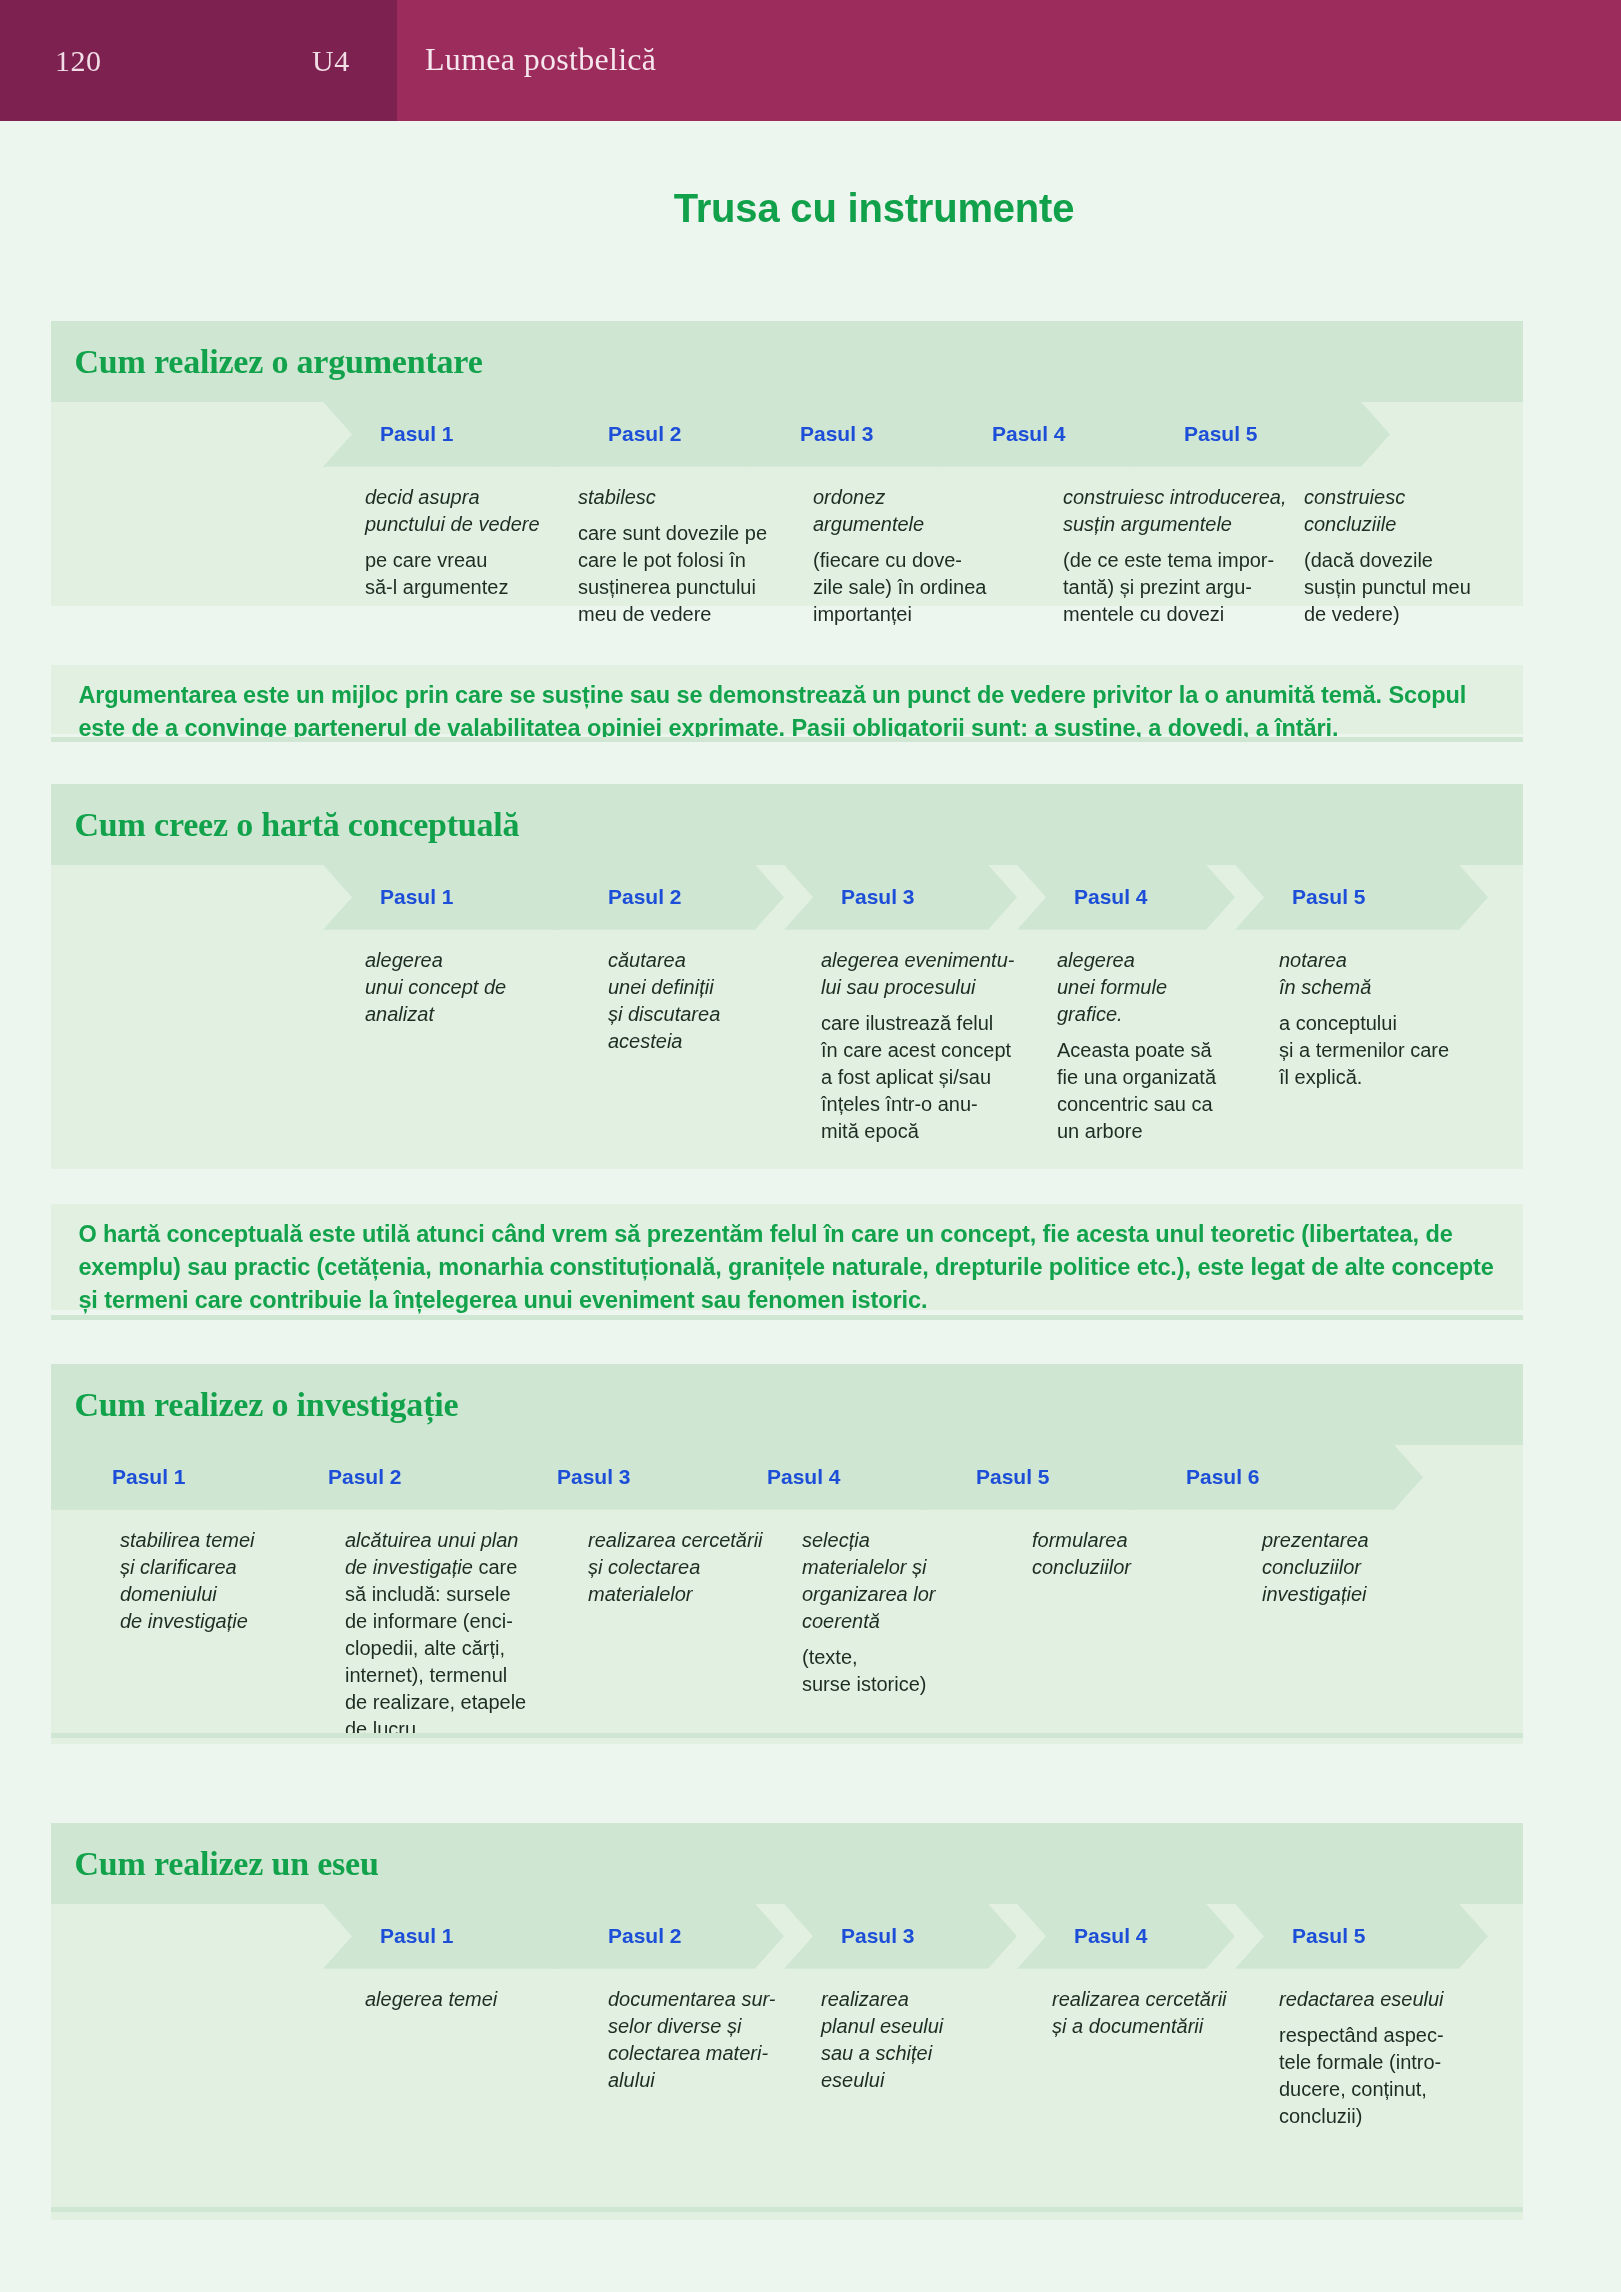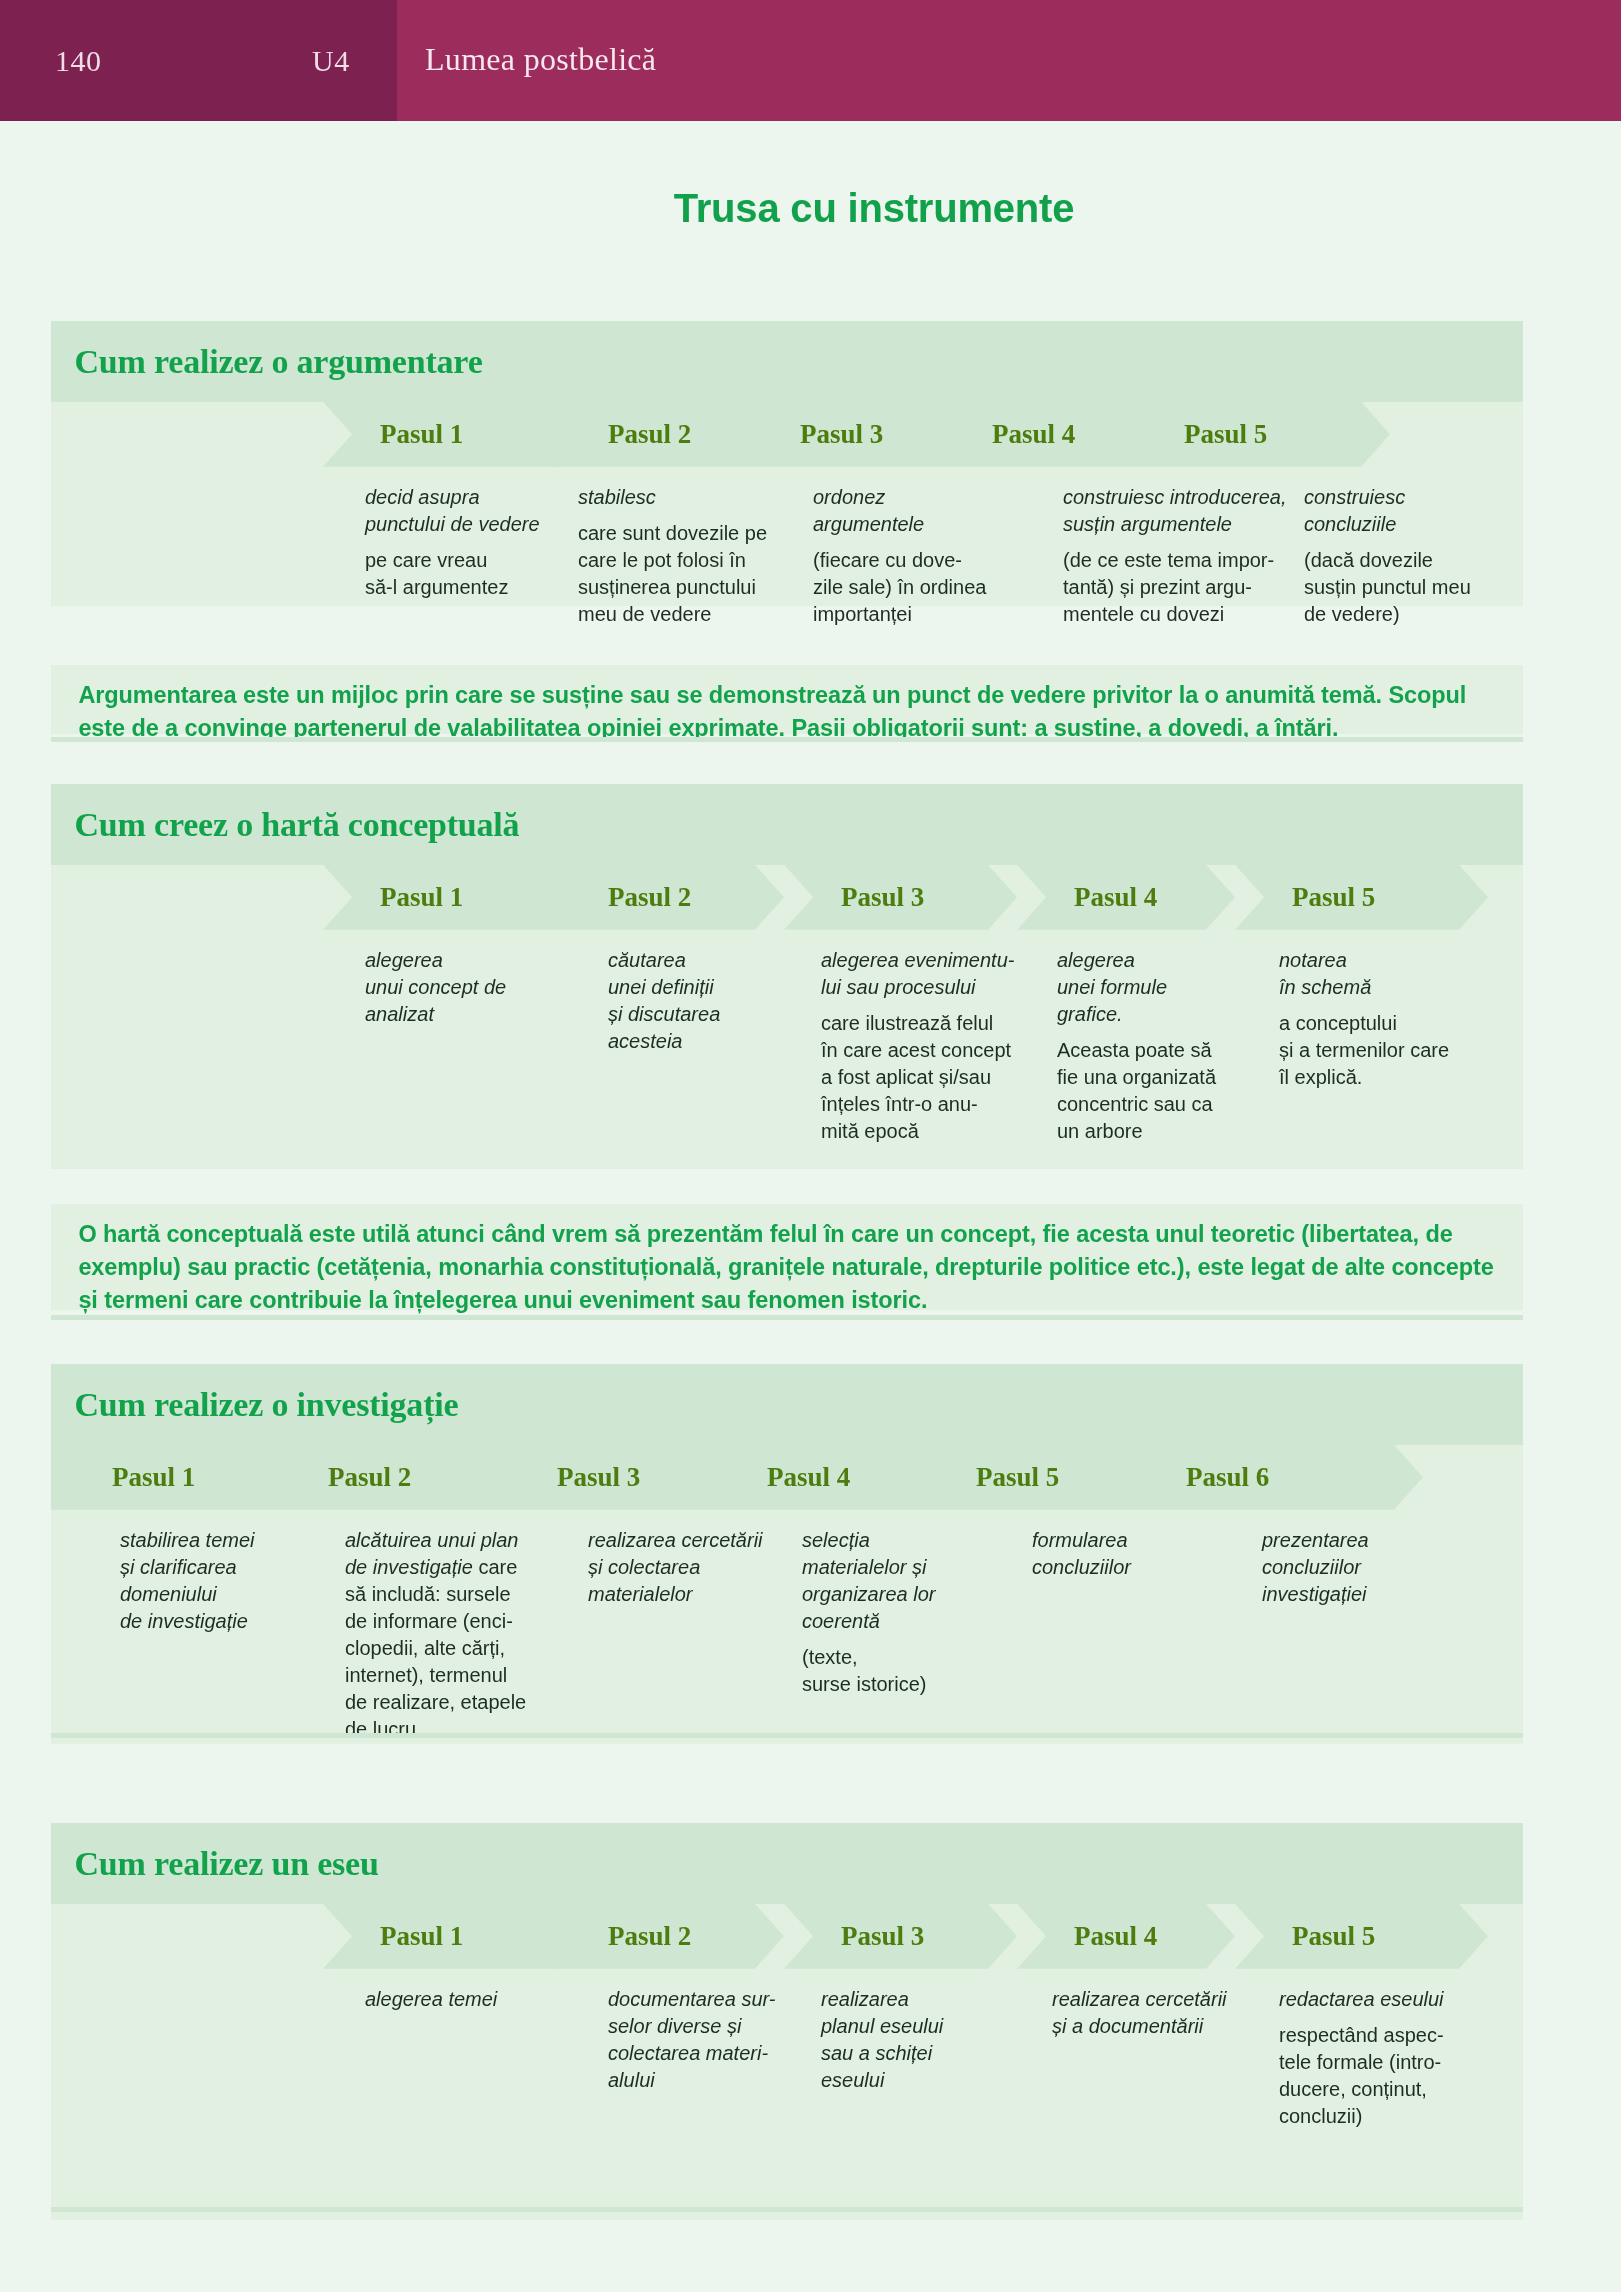--- a/index.html
+++ b/index.html
@@ -33,21 +33,21 @@
   .sec-head-text { font-family: "Liberation Serif", serif; font-weight: bold; font-size: 34px; color: #12a24b; letter-spacing: -0.2px; }
   .sec-body { background: #e2f0e2; position: relative; }
   .sec-rule { height: 4.9px; background: #cfe6d2; }
 
   
   .chev-strip { position: relative; height: 65px; }
   .chev { position: absolute; top: 0; height: 65px; background: #cfe6d2;
           clip-path: polygon(0 0, calc(100% - 29px) 0, 100% 50%, calc(100% - 29px) 100%, 0 100%, 29px 50%);
           display: flex; align-items: center; }
   .chev.first { clip-path: polygon(0 0, calc(100% - 29px) 0, 100% 50%, calc(100% - 29px) 100%, 0 100%); }
-  .chev-label { font-size: 27px; font-weight: bold; color: #4d7c0f; white-space: nowrap; font-family: Liberation Serif, serif; }
+  .chev-label { font-size: 21px; font-weight: bold; color: #1d4ed8; white-space: nowrap; }
 
   
   .cols { position: relative; }
   .col { position: absolute; top: 0; }
   .col p { font-size: 20px; line-height: 1.35; color: #1d2d22; }
   .col p.it { font-style: italic; }
   .col p.gap { margin-top: 8.8px; }
   .col p .it { font-style: italic; }
 
   
@@ -56,21 +56,21 @@
              font-stretch: condensed; letter-spacing: -0.1px; }
 </style>
 </head>
 <body>
 
 <div class="page">
 
   <div class="header">
     <div class="header-left"></div>
     <div class="header-right"></div>
-    <div class="hdr-page-no">140</div>
+    <div class="hdr-page-no">120</div>
     <div class="hdr-unit">U4</div>
     <div class="hdr-title">Lumea postbelică</div>
   </div>
 
   <div class="body-bg"></div>
   <div class="page-title">Trusa cu instrumente</div>
 
   <div id="sections-host">
       <div class="section" style="top: 321px;">
         <div class="sec-head">

